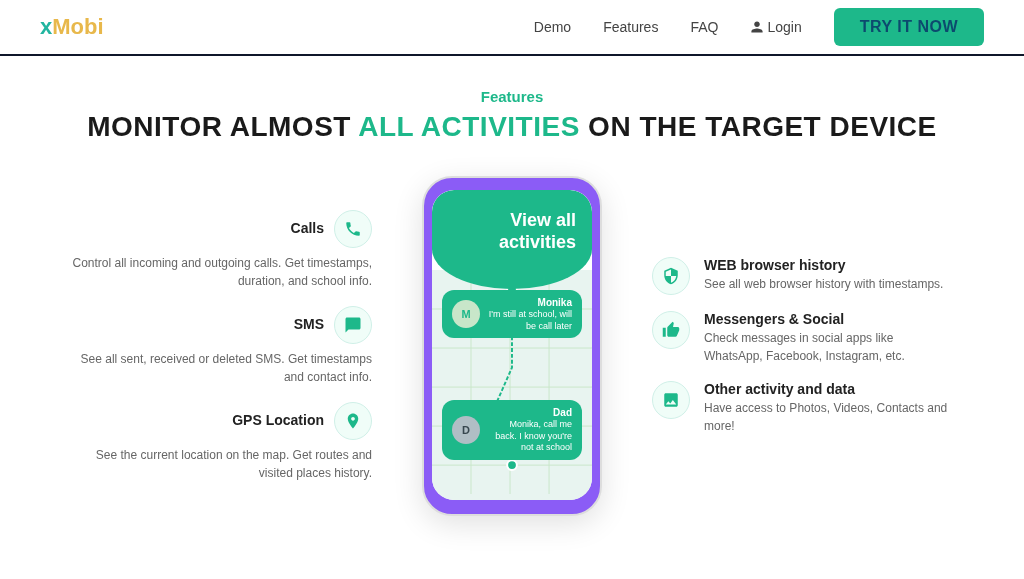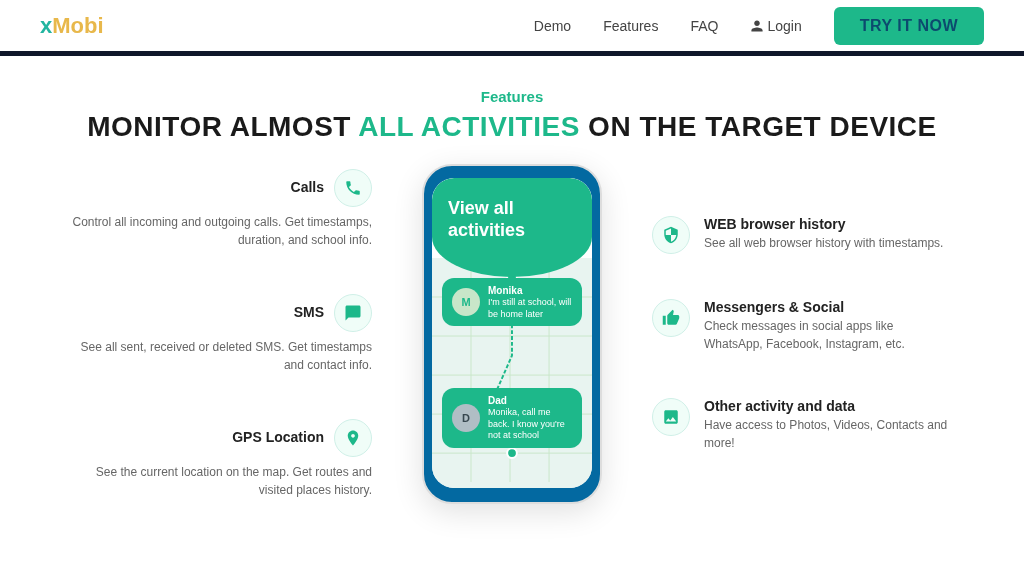--- a/index.html
+++ b/index.html
@@ -5,21 +5,21 @@
     * { margin: 0; padding: 0; box-sizing: border-box; }
     body { font-family: 'Segoe UI', Arial, sans-serif; background: #fff; color: #333; min-height: 579px; overflow-x: hidden; }
 
     
     header {
       display: flex;
       align-items: center;
       justify-content: space-between;
       padding: 0 40px;
       height: 56px;
-      border-bottom: 5px solid #0f172a;
+      border-bottom: 2px solid #0f172a;
     }
     .logo {
       font-size: 22px;
       font-weight: 700;
       color: #333;
     }
     .logo-x { color: #22b5a0; }
     .logo-mobi { color: #e8b84b; }
     nav { display: flex; align-items: center; gap: 32px; }
     .nav-link { text-decoration: none; color: #444; font-size: 14px; font-weight: 500; cursor: pointer; }
@@ -62,21 +62,21 @@
       align-items: center;
       justify-content: center;
       gap: 0;
       padding: 0 20px 30px;
     }
 
     
     .features-left, .features-right {
       display: flex;
       flex-direction: column;
-      gap: 45px;
+      gap: 16px;
       width: 300px;
     }
     .feature-item-left {
       display: flex;
       flex-direction: column;
       align-items: flex-end;
       text-align: right;
       gap: 6px;
     }
     .feature-item-right {
@@ -106,29 +106,30 @@
     .icon-circle svg { width: 18px; height: 18px; }
 
     
     .phone-wrapper {
       width: 220px;
       margin: 0 30px;
       flex-shrink: 0;
     }
     .phone-frame {
       width: 180px;
-      margin: 0 auto;
-      background: #0369a1;
+      margin: 12px auto;
+      background: #8b5cf6;
       border-radius: 30px;
       border: 2px solid #ddd;
       padding: 12px 8px;
       box-shadow: 0 8px 30px rgba(0,0,0,0.12);
       min-height: 340px;
       position: relative;
       overflow: hidden;
+      text-align: right;
     }
     .phone-screen {
       background: #fff;
       border-radius: 22px;
       overflow: hidden;
       height: 310px;
       position: relative;
     }
     .phone-green-header {
       background: #1db88a;
@@ -269,21 +270,21 @@
             <polyline points="82,20 82,100 60,150 82,200" stroke="#1db88a" stroke-width="2" fill="none" stroke-dasharray="4,2"></polyline>
             <circle cx="82" cy="20" r="5" fill="#1db88a" stroke="white" stroke-width="2"></circle>
             <circle cx="82" cy="200" r="5" fill="#1db88a" stroke="white" stroke-width="2"></circle>
           </svg>
         </div>
 
         <div class="chat-bubble chat-bubble-1">
           <div class="chat-avatar" style="background:#c8e6c9; font-size:11px; color:#1db88a; font-weight:700;">M</div>
           <div class="chat-text">
             <div class="chat-name">Monika</div>
-            <div>I'm still at school, will be home later</div>
+            <div>I'm still at school, will be call later</div>
           </div>
         </div>
 
         <div class="chat-bubble chat-bubble-2">
           <div class="chat-avatar" style="background:#b0bec5; font-size:11px; color:#37474f; font-weight:700;">D</div>
           <div class="chat-text">
             <div class="chat-name">Dad</div>
             <div>Monika, call me back. I know you're not at school</div>
           </div>
         </div>

